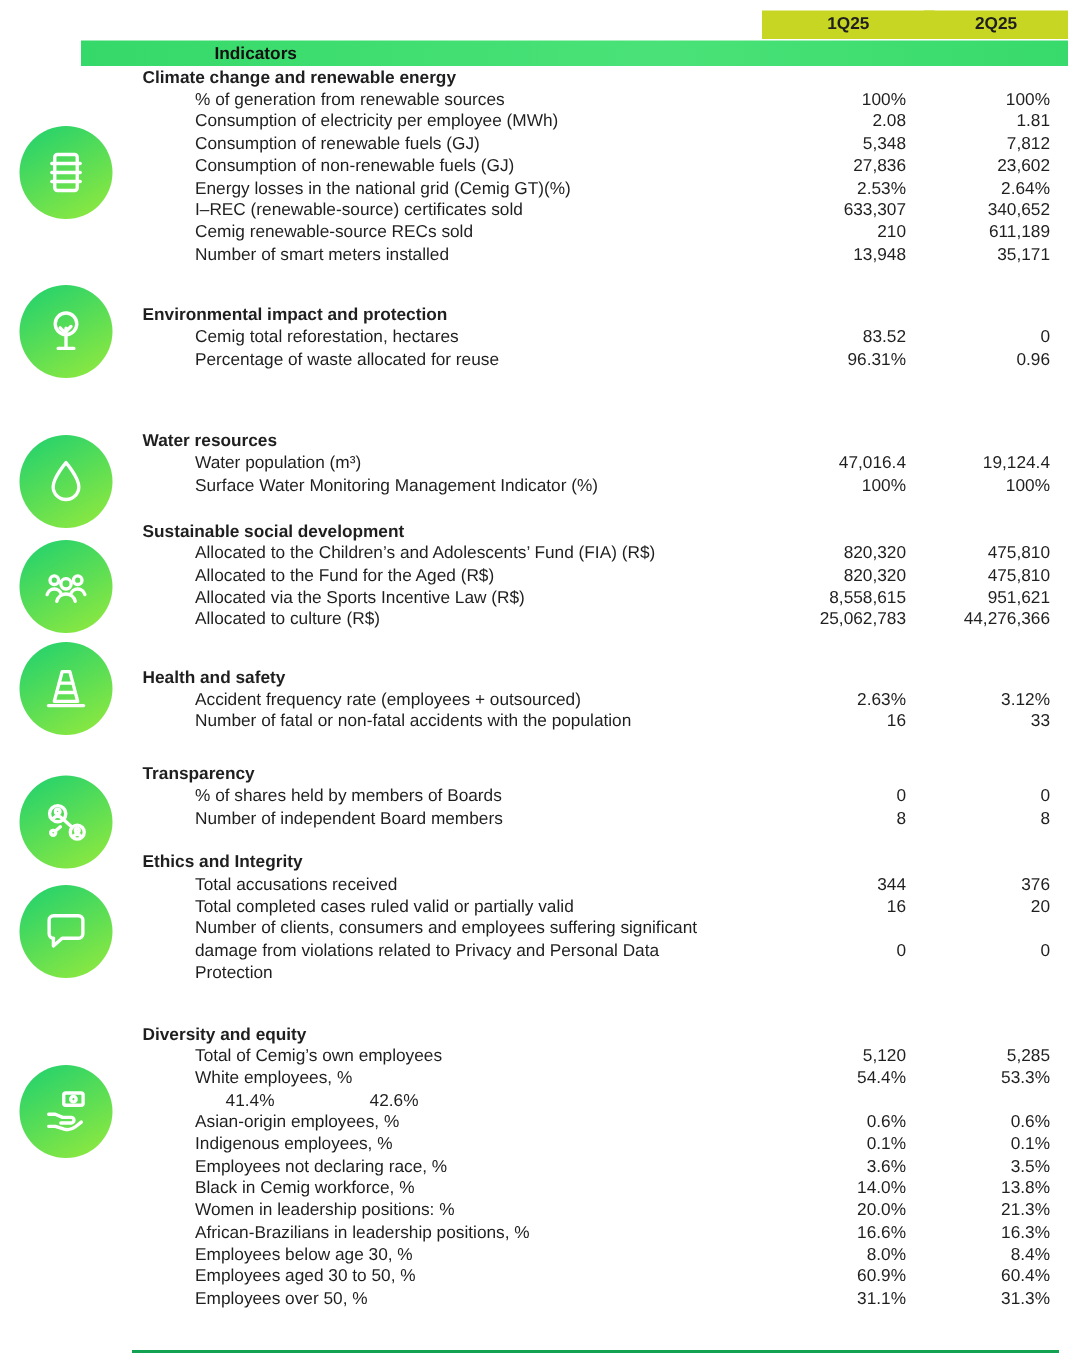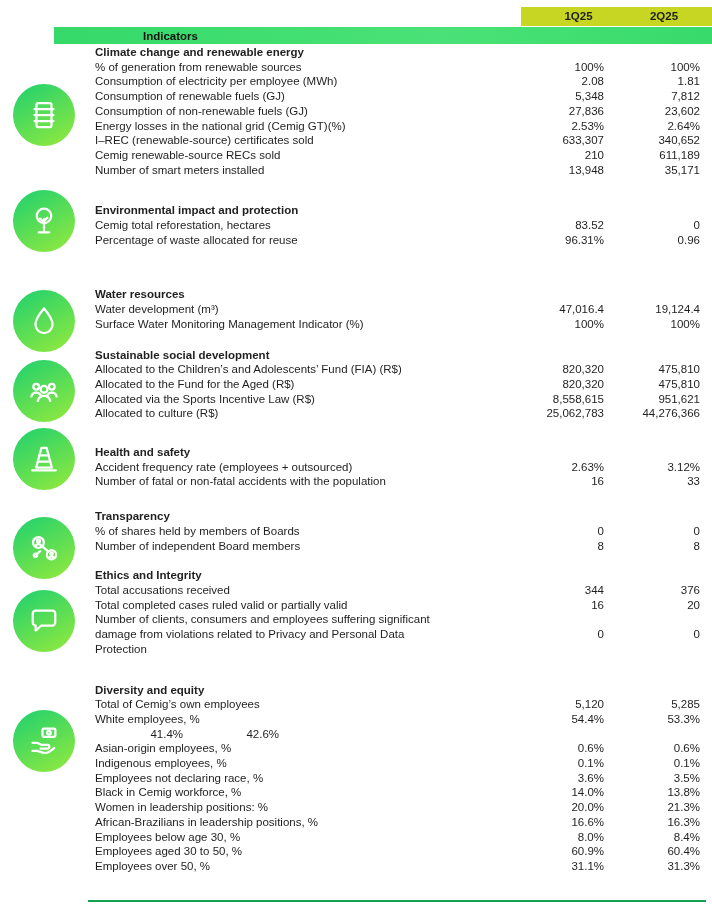--- a/index.html
+++ b/index.html
@@ -6,21 +6,21 @@
   .page{
     position:relative;width:712px;height:914px;background:#ffffff;
     font-family:"Liberation Sans",sans-serif;font-size:11.5px;line-height:14.7px;
     color:#1f1f1f;overflow:hidden;
   }
   
   .qcell{
     position:absolute;top:7px;height:19px;background:var(--header-cell-bg,#c7d622);
     font-weight:bold;display:flex;align-items:center;justify-content:center;
   }
-  .q1{left:508px;width:115px;margin-left:13px;}
+  .q1{left:508px;width:115px;}
   .q2{left:616px;width:96px;}
   
   .indicators-bar{
     position:absolute;top:27px;left:6px;width:700px;height:17px;
     background:linear-gradient(90deg,var(--indicators-bar,#35d969),#4ae278 55%,var(--indicators-bar,#35d969));
     display:flex;align-items:flex-end;margin-left:48px;
   }
   .indicators-bar span{margin-left:89px;font-weight:bold;color:#111;}
   
   .icon{
@@ -28,21 +28,21 @@
     background:linear-gradient(150deg,var(--icon-grad-top,#2fd468) 15%,var(--icon-grad-bottom,#90e93e) 95%);
     display:flex;align-items:center;justify-content:center;
   }
   .icon svg{width:36px;height:36px;stroke:#fff;fill:none;stroke-width:1.5;stroke-linecap:round;stroke-linejoin:round;}
   .i1{top:84px;}  .i2{top:190px;} .i3{top:290px;} .i4{top:360px;}
   .i5{top:428px;} .i6{top:517px;} .i7{top:590px;} .i8{top:710px;}
   
   .content{position:absolute;top:45px;left:95px;width:617px;}
   .heading{font-weight:bold;}
   .row{display:flex;align-items:center;}
-  .row .label{flex:1;padding-right:4px;}
+  .row .label{flex:1;padding-right:4px;margin-left:35px;}
   .row .label .txt{display:inline-block;max-width:362px;vertical-align:top;}
   .row .v1{flex:none;width:88px;text-align:right;}
   .row .v2{flex:none;width:96px;text-align:right;padding-right:12px;box-sizing:content-box;}
   .s2{margin-top:26px;} .s3{margin-top:40px;} .s4{margin-top:16px;}
   .s5{margin-top:24px;} .s6{margin-top:20px;} .s7{margin-top:15px;} .s8{margin-top:26px;}
   .bottom-rule{
     position:absolute;top:900px;left:88px;width:618px;height:0;
     border-top:2px solid var(--bottom-rule,#12a251);
   }
 </style>
@@ -175,21 +175,21 @@
         </div>
         <div class="row">
           <div class="label"><span class="txt">Percentage of waste allocated for reuse</span></div>
           <div class="v1">96.31%</div>
           <div class="v2">0.96</div>
         </div>
       </section>
       <section class="section s3">
         <div class="heading">Water resources</div>
         <div class="row">
-          <div class="label"><span class="txt">Water development (m³)</span></div>
+          <div class="label"><span class="txt">Water population (m³)</span></div>
           <div class="v1">47,016.4</div>
           <div class="v2">19,124.4</div>
         </div>
         <div class="row">
           <div class="label"><span class="txt">Surface Water Monitoring Management Indicator (%)</span></div>
           <div class="v1">100%</div>
           <div class="v2">100%</div>
         </div>
       </section>
       <section class="section s4">

